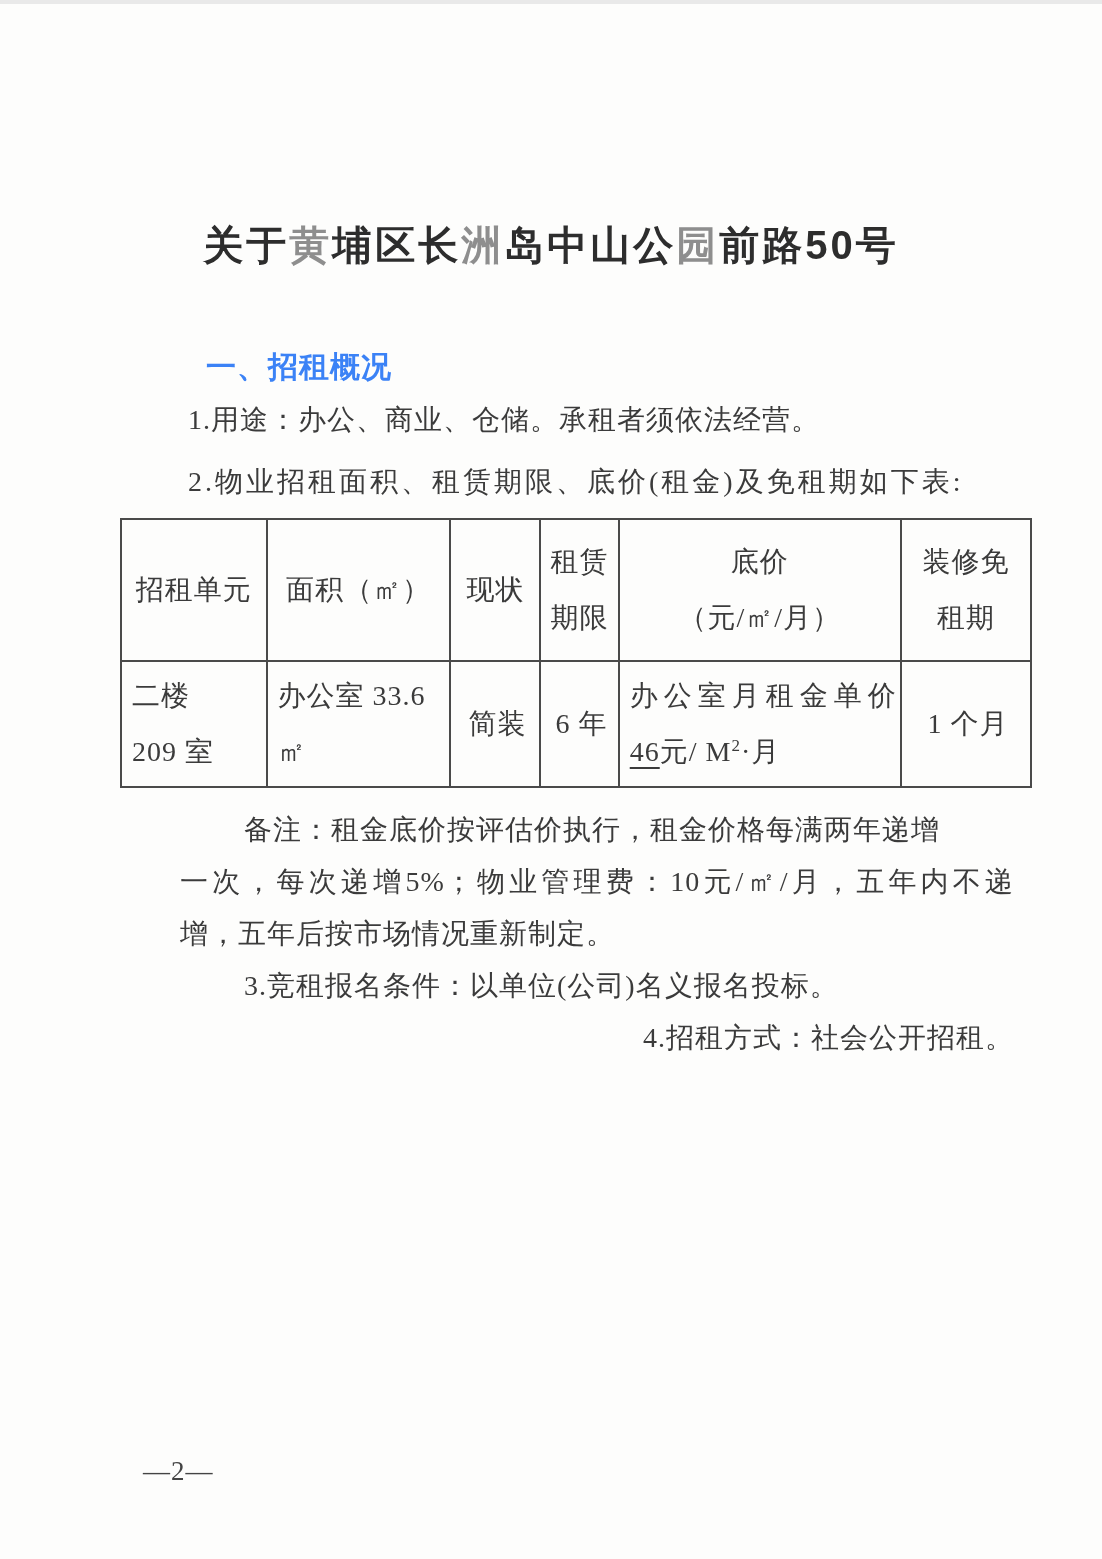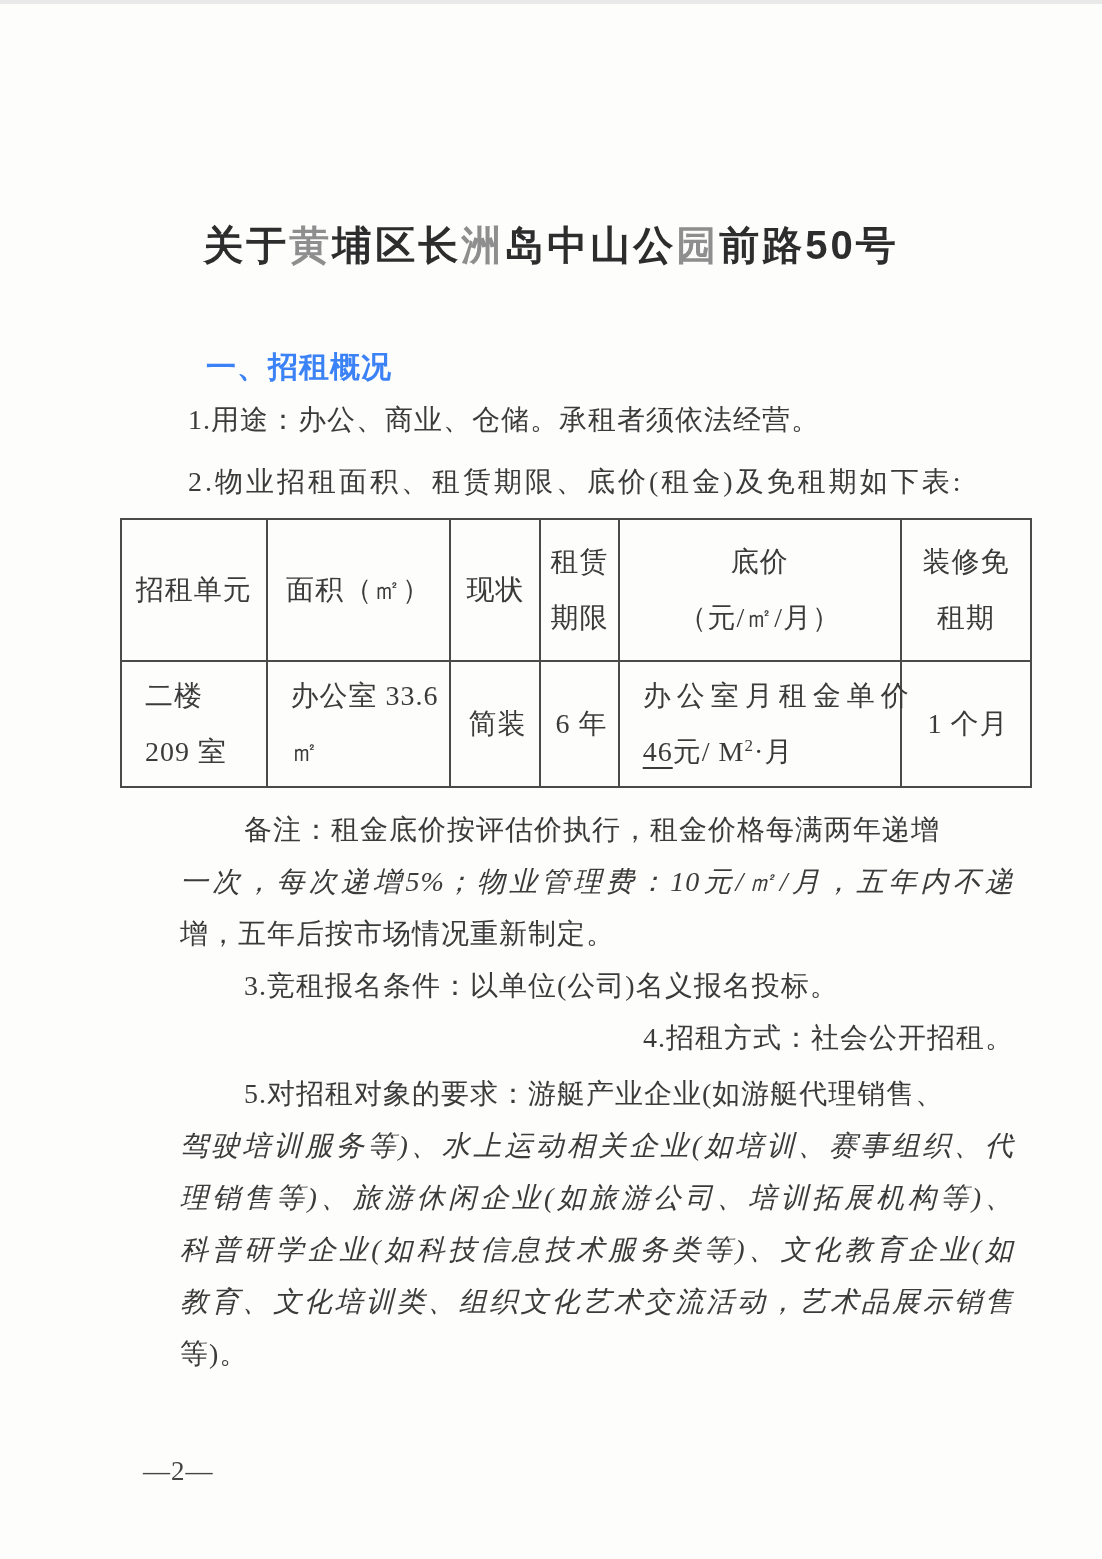--- a/index.html
+++ b/index.html
@@ -38,41 +38,41 @@
     font-weight: 700;
     font-size: 30px;
     line-height: 34px;
     margin-left: 26px;
     color: #3b82f6;
   }
   .para { margin-top: 10px; }
   .para .line { display: block; }
   .indent-sm { padding-left: 8px; }
   .indent-lg { padding-left: 64px; }
-  .just { text-align: justify; text-align-last: justify; font-style: italic; }
+  .just { text-align: justify; text-align-last: justify; }
   .spaced { letter-spacing: 3px; }
   
   .rental-table {
     width: 912px;
     margin: 10px 0 0 -60px;
     border-collapse: collapse;
     table-layout: fixed;
   }
   .rental-table th, .rental-table td {
     border: 2px solid #4a4a4a;
     font-weight: normal;
     font-size: 28px;
     vertical-align: middle;
     padding: 6px 8px;
   }
   .rental-table thead tr { height: 142px; }
   .rental-table tbody tr { height: 112px; }
   .rental-table .cl { display: block; line-height: 56px; }
   .rental-table th { text-align: center; }
-  .rental-table td.al { text-align: left; padding-left: 23px; }
+  .rental-table td.al { text-align: left; padding-left: 10px; }
   .rental-table td.ctr { text-align: center; padding-left: 12px; }
   .col-unit   { width: 16%; }
   .col-area   { width: 20.2%; }
   .col-status { width: 9.9%; }
   .col-term   { width: 8.6%; }
   .col-price  { width: 31%; }
   .col-free   { width: 14.3%; }
   .price-spread { letter-spacing: 6px; white-space: nowrap; }
   .u { text-decoration: underline; text-underline-offset: 6px; }
   sup { font-size: 17px; line-height: 0; }
@@ -169,27 +169,19 @@
     </p>
 
     <p class="para" style="margin-top:0;">
       <span class="line indent-lg">3.竞租报名条件：以单位(公司)名义报名投标。</span>
     </p>
 
     <p class="para" style="margin-top:0;text-align:right;">
       <span class="line indent-lg">4.招租方式：社会公开招租。</span>
     </p>
 
-    <p class="para" style="margin-top:4px;">
-      <span class="line indent-lg">5.对招租对象的要求：游艇产业企业(如游艇代理销售、</span>
-      <span class="line just">驾驶培训服务等)、水上运动相关企业(如培训、赛事组织、代</span>
-      <span class="line just">理销售等)、旅游休闲企业(如旅游公司、培训拓展机构等)、</span>
-      <span class="line just">科普研学企业(如科技信息技术服务类等)、文化教育企业(如</span>
-      <span class="line just">教育、文化培训类、组织文化艺术交流活动，艺术品展示销售</span>
-      <span class="line">等)。</span>
-    </p>
 
 
   </div>
 
   <div class="page-number">—2—</div>
 
 </div>
 
 </body></html>

